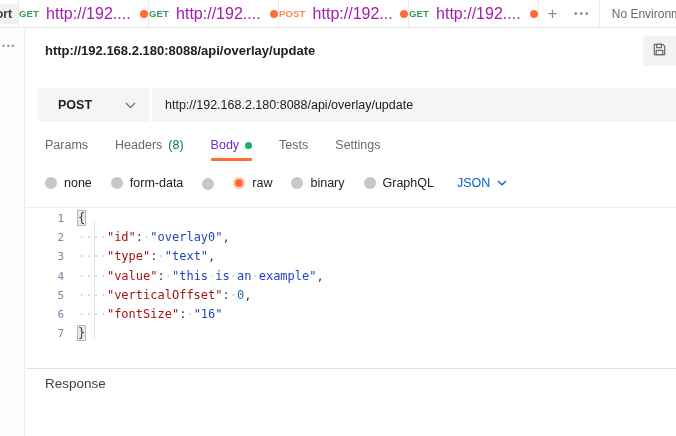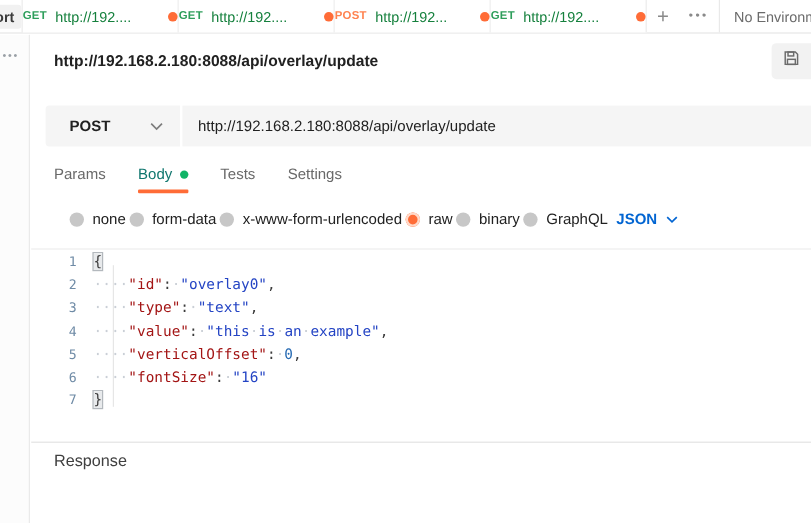--- a/index.html
+++ b/index.html
@@ -9,21 +9,21 @@
   
   .topbar { position:absolute; top:0; left:0; right:0; height:28px; background:#fff;
             border-bottom:1px solid #e7e7e7; display:flex; align-items:stretch; }
   .import-clip { width:25px; overflow:hidden; display:flex; align-items:center;
                  justify-content:flex-end; border-right:1px solid #e9e9e9; }
   .import-btn { background:#f1f1f1; border-radius:3px; padding:3px 6px 3px 10px;
                 font-size:12px; font-weight:600; color:#3b3b3b; white-space:nowrap; }
   .rtab { width:130px; display:flex; align-items:center; gap:7px; padding:0 0;
           border-right:1px solid #ececec; background:#fff; cursor:pointer; }
   .rtab .meth { font-size:9.5px; font-weight:700; letter-spacing:.2px; flex:0 0 auto; }
-  .rtab .turl { font-size:12px; color:#15803d; flex:1 1 auto; overflow:hidden; white-space:nowrap; }
+  .rtab .turl { font-size:16px; color:#a21caf; flex:1 1 auto; overflow:hidden; white-space:nowrap; }
   .rtab .dot  { width:8px; height:8px; border-radius:50%; background:var(--accent); flex:0 0 auto; }
   .plus-btn { width:36px; display:flex; align-items:center; justify-content:center;
               font-size:17px; color:#8a8a8a; cursor:pointer; }
   .more-btn { width:44px; display:flex; align-items:center; justify-content:center;
               font-size:10px; letter-spacing:2px; color:#8a8a8a; cursor:pointer; }
   .env-box { flex:1 1 auto; border-left:1px solid #e9e9e9; display:flex; align-items:center;
              padding-left:12px; overflow:hidden; white-space:nowrap;
              font-size:12px; color:#6b6b6b; cursor:pointer; }
 
   
@@ -46,34 +46,34 @@
   .method-box .mlabel { font-size:12.5px; font-weight:700; color:#212121; flex:1; }
   .method-box svg { margin-right:14px; }
   .url-field { flex:1; background:#f5f5f5; display:flex; align-items:center;
                padding-left:13px; font-size:12.5px; color:#212121; white-space:nowrap;
                overflow:hidden; cursor:text; }
 
   
   .reqtabs { position:absolute; left:45px; top:138px; display:flex; gap:27px; }
   .reqtab { font-size:12.5px; color:#696969; padding-bottom:9px; position:relative;
             display:flex; align-items:center; gap:6px; cursor:pointer; white-space:nowrap; }
-  .reqtab.active { color:#0f766e; font-weight:500; }
+  .reqtab.active { color:#6d28d9; font-weight:500; }
   .reqtab.active::after { content:""; position:absolute; left:0; right:0; bottom:0;
                           height:3px; background:var(--accent); border-radius:1px; }
   .reqtab .cnt { color:var(--cnt-green); }
   .reqtab .gdot { width:7px; height:7px; border-radius:50%; background:var(--body-green); }
 
   
-  .radios { position:absolute; left:58px; top:176px; display:flex; align-items:flex-end; gap:3px; }
+  .radios { position:absolute; left:45px; top:176px; display:flex; align-items:flex-end; gap:19px; }
   .radio { display:flex; align-items:center; gap:7px; font-size:12.5px; color:#212121;
            cursor:pointer; white-space:nowrap; }
   .radio .rb { width:12px; height:12px; border-radius:50%; background:#c7c7c7; }
   .radio.sel .rb { background:var(--accent); box-shadow:inset 0 0 0 2px #ffd9c9; }
   .lang-dd { display:flex; align-items:center; gap:7px; margin-left:4px; cursor:pointer; }
-  .lang-dd .ltxt { font-size:12.5px; font-weight:700; color:var(--link-blue); }
+  .lang-dd .ltxt { font-size:12.5px; font-weight:400; color:var(--link-blue); }
 
   
   .editor-sep { position:absolute; left:26px; top:207px; right:0; border-top:1px solid #ededed; }
   .editor { position:absolute; left:26px; top:209px; right:0; height:140px; cursor:text; }
   .guide { position:absolute; left:68px; top:12px; height:118px; width:1px; background:#e6e6e6; }
   .cl { display:flex; height:19.2px; line-height:19.2px;
         font-family:"DejaVu Sans Mono", monospace; font-size:12px; }
   .ln { width:52px; text-align:right; padding-right:14px; color:#6f8ba6; font-size:11px; }
   .code { white-space:pre; }
   .tk-key { color:#a31515; }
@@ -146,20 +146,24 @@
         <polyline points="1,1 5.5,5.5 10,1" fill="none" stroke="#7d7d7d" stroke-width="1.4"></polyline>
       </svg>
   </div>
   <div class="url-field">http://192.168.2.180:8088/api/overlay/update</div>
 </div>
 
 <div class="reqtabs" id="reqtabs">
     <div class="reqtab">
       <span>Params</span>
     </div>
+    <div class="reqtab">
+      <span>Headers</span>
+      <span class="cnt">(8)</span>
+    </div>
     <div class="reqtab active">
       <span>Body</span>
       <span class="gdot"></span>
     </div>
     <div class="reqtab">
       <span>Tests</span>
     </div>
     <div class="reqtab">
       <span>Settings</span>
     </div>
@@ -169,21 +173,20 @@
     <div class="radio">
       <span class="rb"></span>
       <span>none</span>
     </div>
     <div class="radio">
       <span class="rb"></span>
       <span>form-data</span>
     </div>
     <div class="radio">
       <span class="rb"></span>
-      <span>x-www-form-urlencoded</span>
     </div>
     <div class="radio sel">
       <span class="rb"></span>
       <span>raw</span>
     </div>
     <div class="radio">
       <span class="rb"></span>
       <span>binary</span>
     </div>
     <div class="radio">

